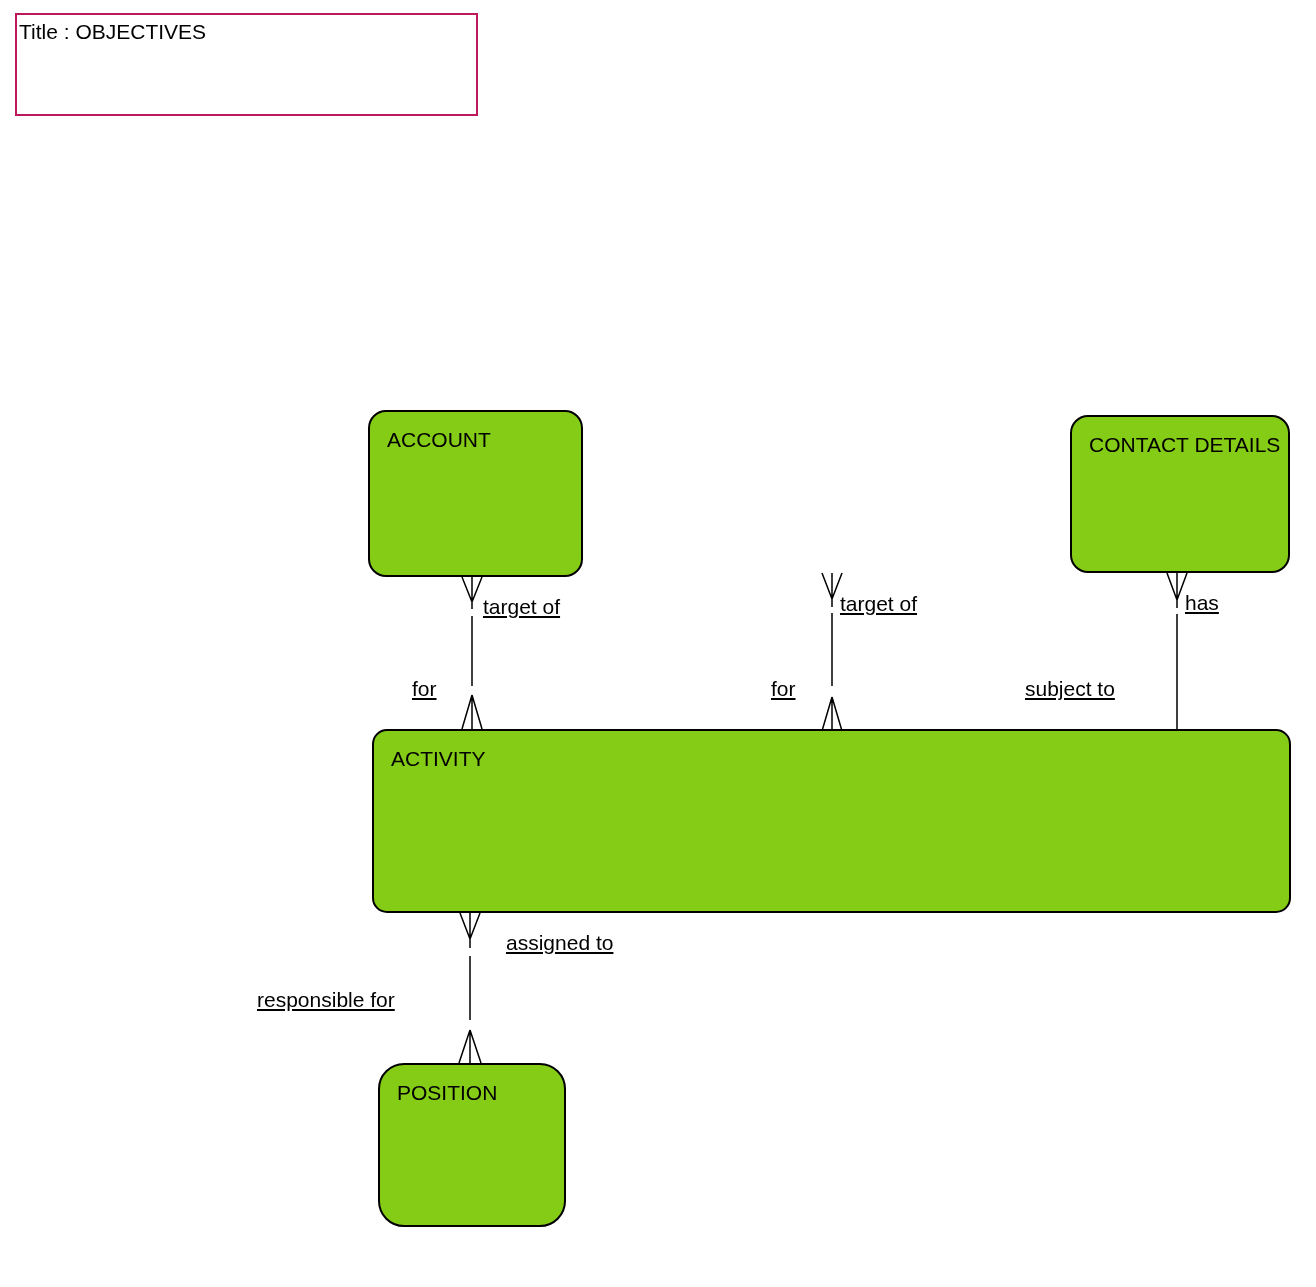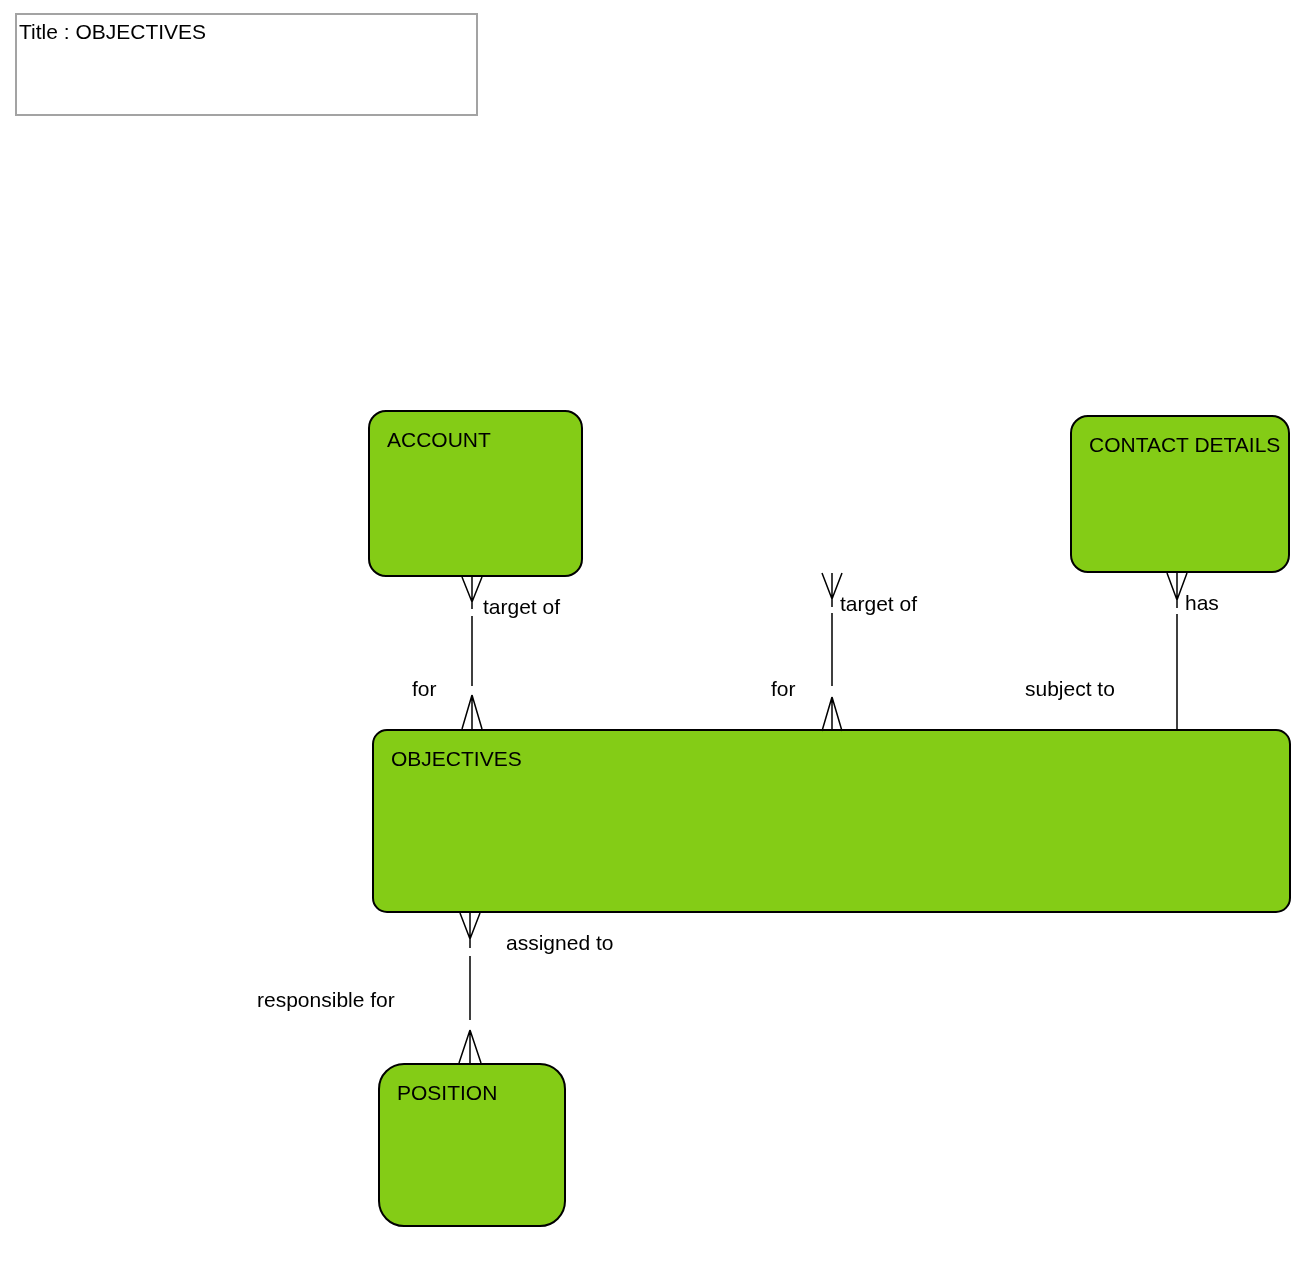--- a/index.html
+++ b/index.html
@@ -15,21 +15,21 @@
     font-family: "Liberation Sans", sans-serif;
     color: #000000;
     overflow: hidden;
   }
   .title-box {
     position: absolute;
     left: 15px;
     top: 13px;
     width: 463px;
     height: 103px;
-    border: 2px solid #a3a3a3;
+    border: 2px solid #be185d;
     box-sizing: border-box;
     padding: 3px 2px 0 2px;
     font-size: 21px;
     line-height: 27px;
     background: #fff;
   }
   .entity {
     position: absolute;
     border: 2px solid #000;
     box-sizing: border-box;
@@ -52,20 +52,21 @@
     position: absolute;
     left: 0;
     top: 0;
     pointer-events: none;
   }
   .rel-label {
     position: absolute;
     font-size: 21px;
     white-space: nowrap;
     background: transparent;
+    text-decoration: underline;
   }
   #lbl-target-of-account { left: 483px;  top: 595px; }
   #lbl-for-account       { left: 412px;  top: 677px; }
   #lbl-target-of-contact { left: 840px;  top: 592px; }
   #lbl-for-contact       { left: 771px;  top: 677px; }
   #lbl-has               { left: 1185px; top: 591px; }
   #lbl-subject-to        { left: 1025px; top: 677px; }
   #lbl-assigned-to       { left: 506px;  top: 931px; }
   #lbl-responsible-for   { left: 257px;  top: 988px; }
 </style>
@@ -81,21 +82,21 @@
   <div class="entity" id="e-account">
     <span class="entity-label">ACCOUNT</span>
   </div>
 
 
   <div class="entity" id="e-activity">
     <span class="entity-label">CONTACT DETAILS</span>
   </div>
 
   <div class="entity" id="e-objective">
-    <span class="entity-label">OBJECTIVES</span>
+    <span class="entity-label">ACTIVITY</span>
   </div>
 
   <div class="entity" id="e-position">
     <span class="entity-label">POSITION</span>
   </div>
 
   <svg id="rel-lines" width="1316" height="1287" viewBox="0 0 1316 1287">
     <g stroke="#000000" stroke-width="1.5" fill="none">
 
       <path d="M462 577 L472 602 M482 577 L472 602 M472 577 L472 609

